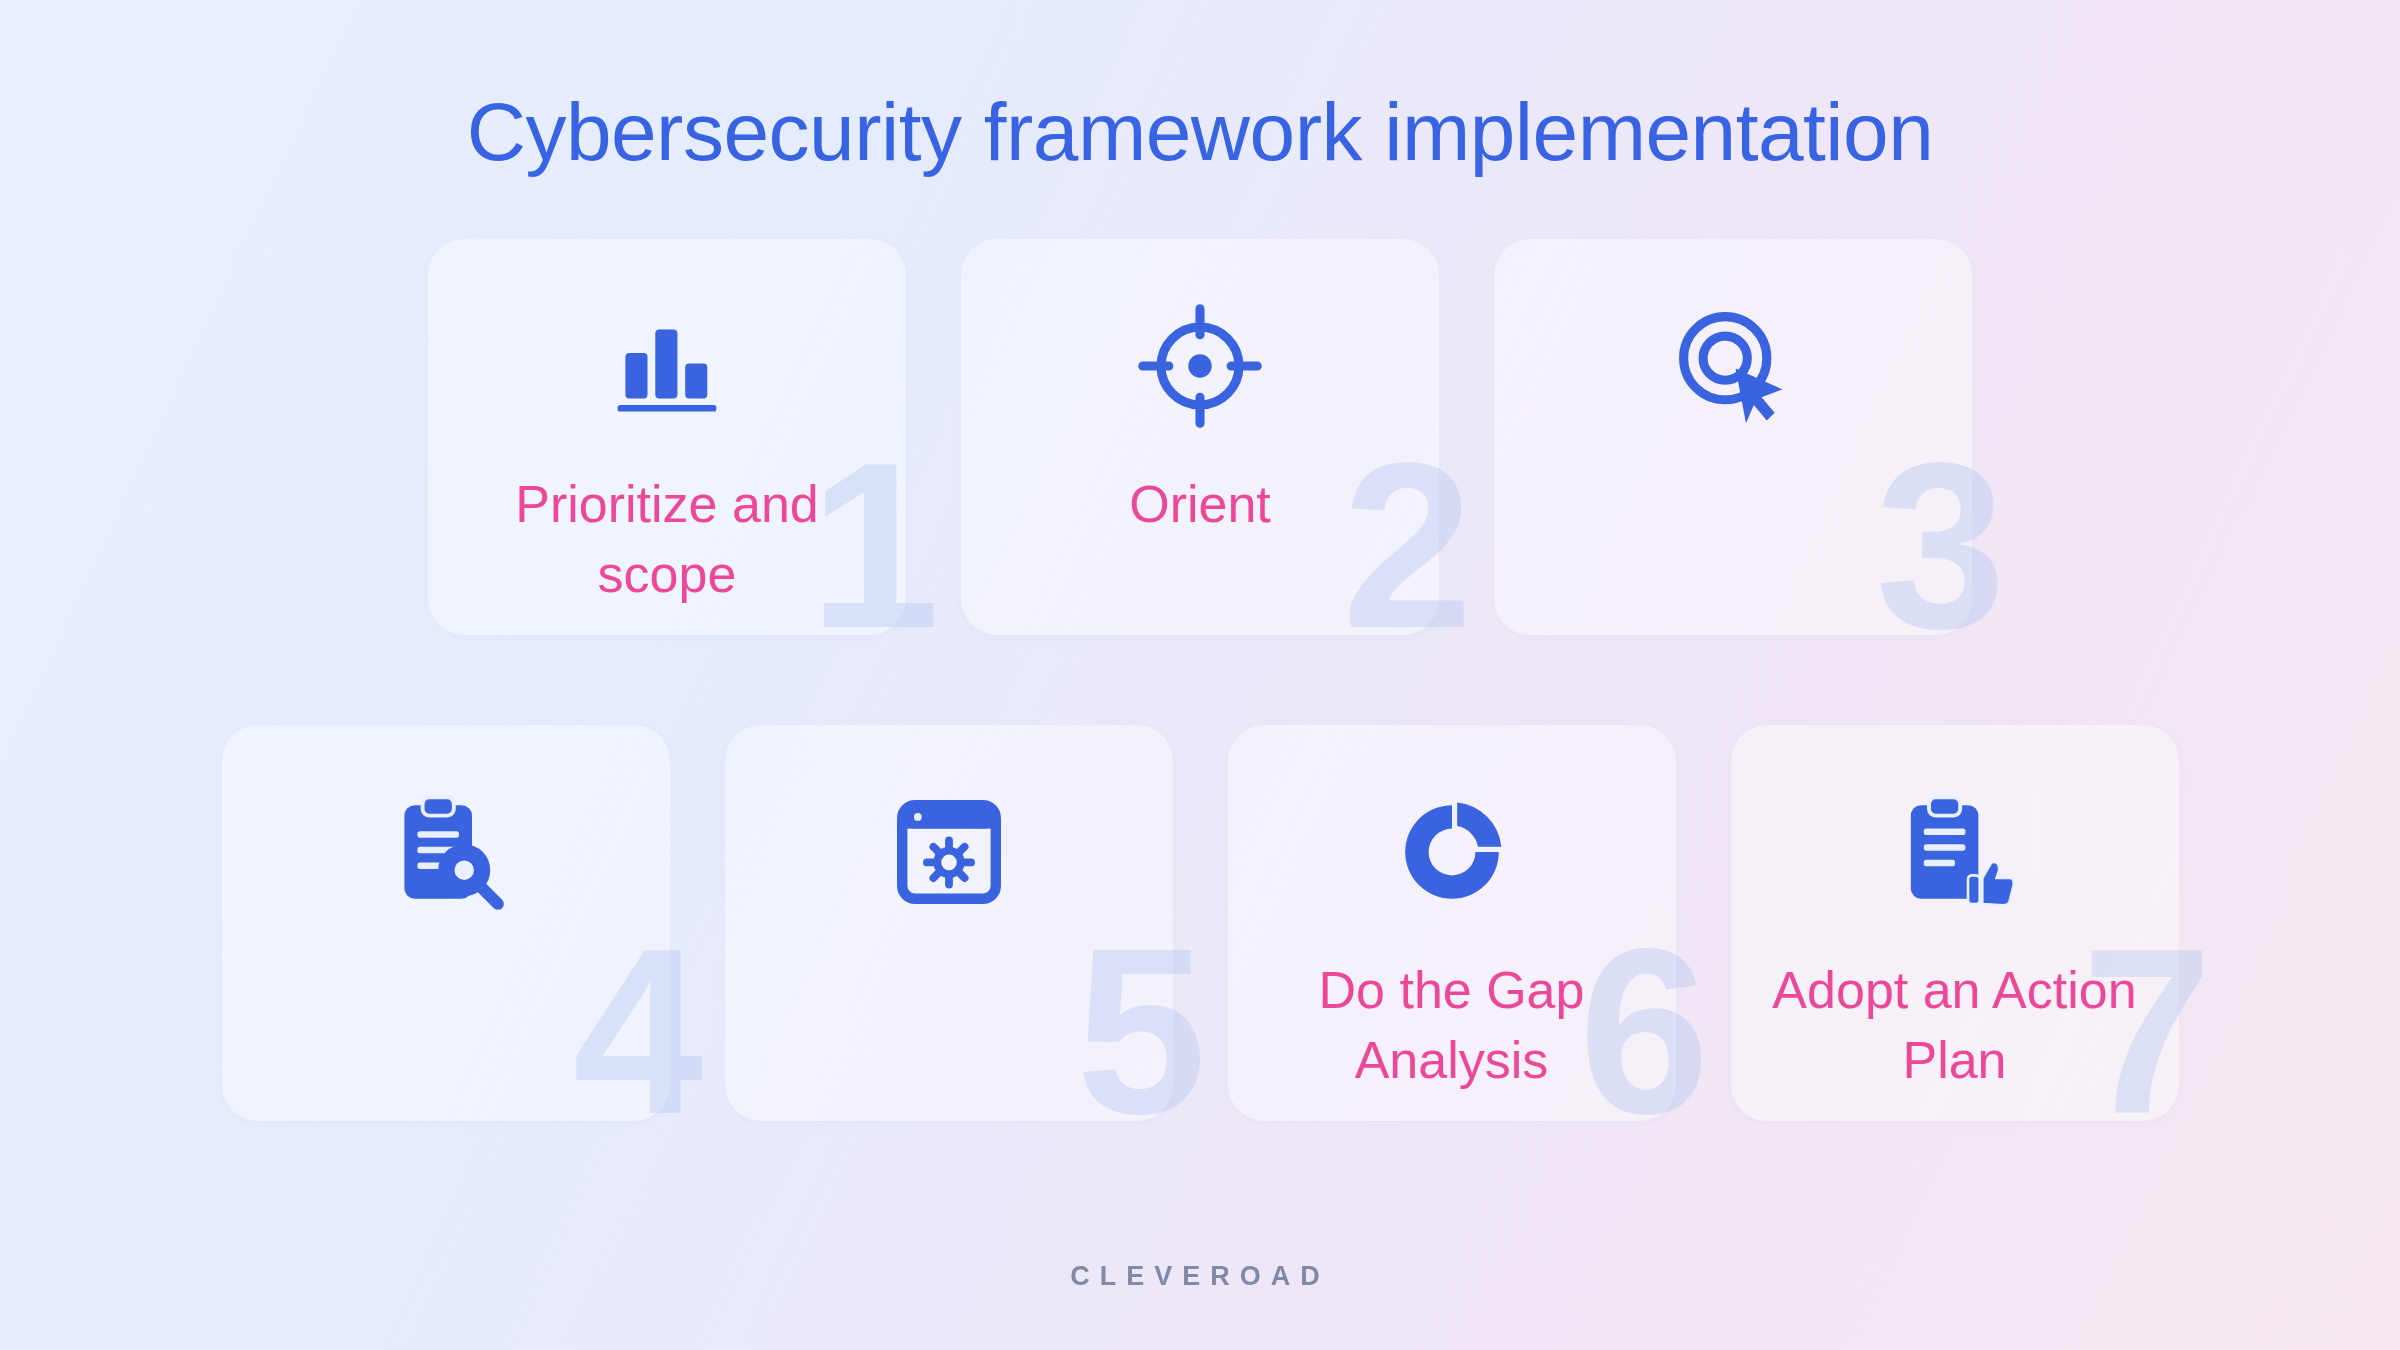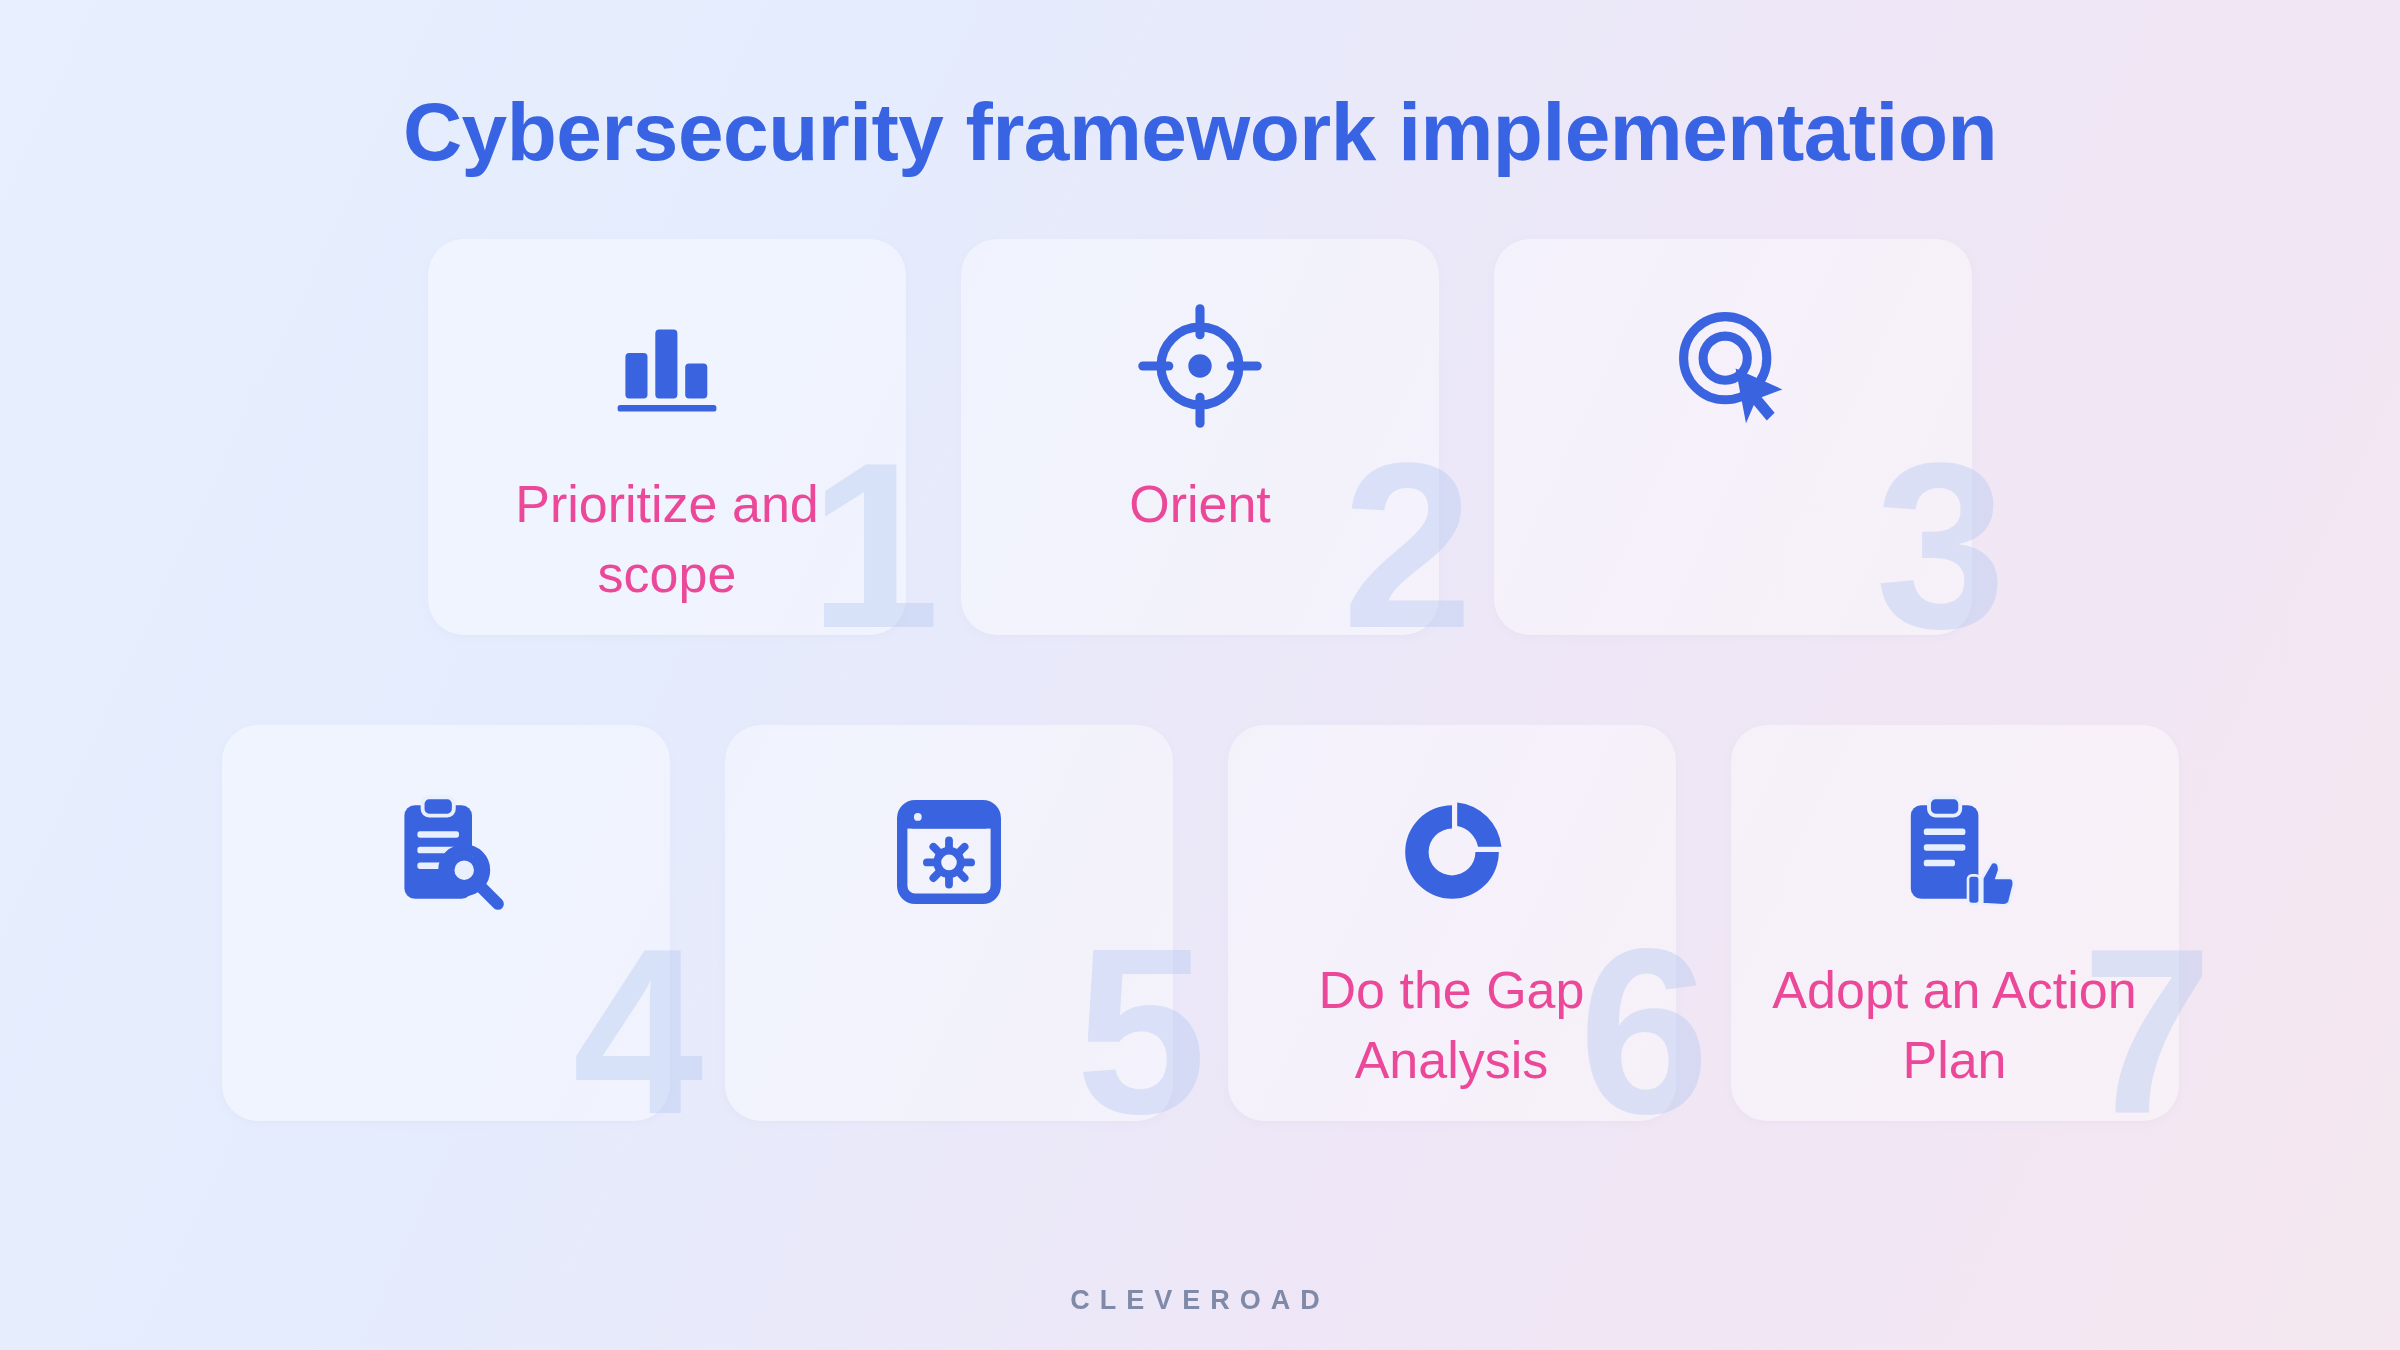--- a/index.html
+++ b/index.html
@@ -16,21 +16,21 @@
       width: 2400px;
       height: 1350px;
       padding: 85px 100px 40px;
       display: flex;
       flex-direction: column;
       align-items: center;
     }
     .title {
       color: #3864e3;
       font-size: 82px;
-      font-weight: 700;
+      font-weight: 400;
       text-align: center;
       letter-spacing: -0.5px;
       margin-bottom: 60px;
     }
     .rows { width: 100%; display: flex; flex-direction: column; gap: 90px; align-items: center; }
     .row { display: flex; gap: 55px; justify-content: center; width: 100%; }
     .card {
       position: relative;
       background: rgba(255,255,255,0.42);
       border-radius: 36px;
@@ -67,21 +67,21 @@
       color: #ec4899;
       font-size: 52px;
       font-weight: 500;
       text-align: center;
       line-height: 1.35;
       z-index: 1;
       padding: 0 10px;
     }
     .footer {
       position: absolute;
-      bottom: 34px;
+      bottom: 58px;
       left: 0; right: 0;
       text-align: center;
       color: #7f8aa8;
       font-size: 27px;
       font-weight: 700;
       letter-spacing: 10px;
     }
   </style>
 </head>
 <body>

